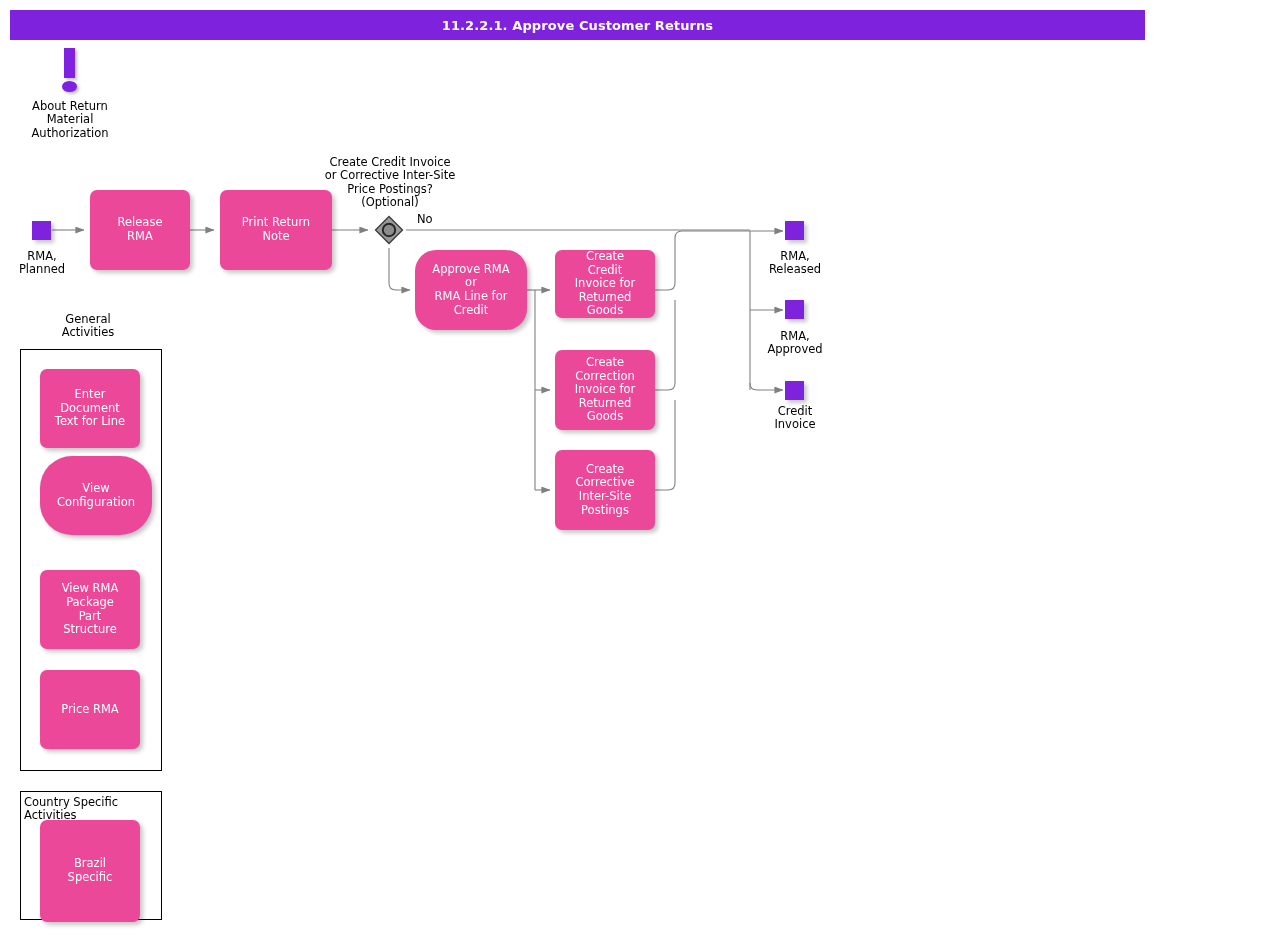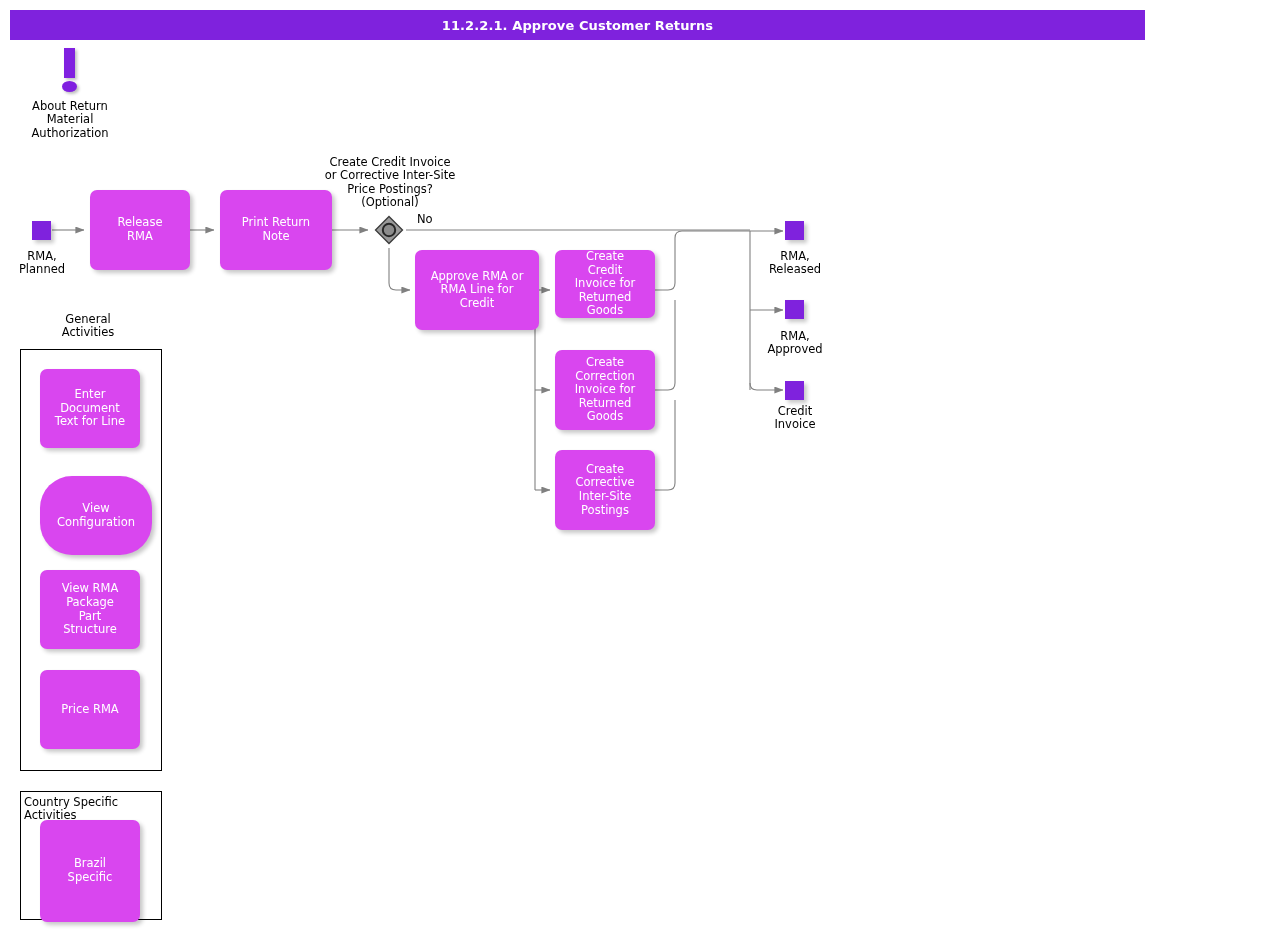--- a/index.html
+++ b/index.html
@@ -10,21 +10,21 @@
   }
   
   #title-bar{
     position:absolute;left:10px;top:10px;width:1135px;height:30px;
     background:#7F22DD;color:#ffffff;
     font-size:13px;font-weight:bold;
     display:flex;align-items:center;justify-content:center;
     letter-spacing:.1px;
   }
   .proc{
-    position:absolute;background:#d946ef;color:#ffffff;
+    position:absolute;background:#ec4899;color:#ffffff;
     border-radius:7px;
     box-shadow:3px 3px 4px rgba(0,0,0,.22);
     display:flex;align-items:center;justify-content:center;
     text-align:center;font-size:11.5px;line-height:13.6px;
     padding:0 14px;box-sizing:border-box;
     white-space:pre-line;
   }
   .statebox{
     position:absolute;width:19px;height:19px;background:#7F22DD;
     box-shadow:3px 3px 4px rgba(0,0,0,.22);
@@ -104,21 +104,21 @@
 
 <div class="statebox" style="left:32px;top:221px;"></div>
 <div class="cap" style="left:0px;top:250px;width:84px;">RMA,
 Planned</div>
 
 <div class="proc" style="left:90px;top:190px;width:100px;height:80px;">Release RMA</div>
 
 <div class="proc" style="left:220px;top:190px;width:112px;height:80px;">Print Return
 Note</div>
 
-<div class="proc" style="left:415px;top:250px;width:124px;height:80px;">Approve RMA or
+<div class="proc" style="left:415px;top:250px;width:112px;height:80px;border-radius:21px;">Approve RMA or
 RMA Line for
 Credit</div>
 
 <div class="proc" style="left:555px;top:250px;width:100px;height:68px;">Create Credit
 Invoice for
 Returned Goods</div>
 
 <div class="proc" style="left:555px;top:350px;width:100px;height:80px;">Create
 Correction
 Invoice for
@@ -156,21 +156,21 @@
 Invoice</div>
 
 <div class="cap" style="left:29px;top:313px;width:118px;">General
 Activities</div>
 
 <div class="panel" style="left:20px;top:349px;width:142px;height:422px;"></div>
 
 <div class="proc" style="left:40px;top:369px;width:100px;height:79px;">Enter Document
 Text for Line</div>
 
-<div class="proc" style="left:40px;top:476px;width:112px;height:79px;border-radius:32px;">View
+<div class="proc" style="left:40px;top:456px;width:112px;height:79px;border-radius:32px;">View
 Configuration</div>
 
 <div class="proc" style="left:40px;top:570px;width:100px;height:79px;">View RMA
 Package Part
 Structure</div>
 
 <div class="proc" style="left:40px;top:670px;width:100px;height:79px;">Price RMA</div>
 
 <div class="panel" style="left:20px;top:791px;width:142px;height:129px;"></div>
 

